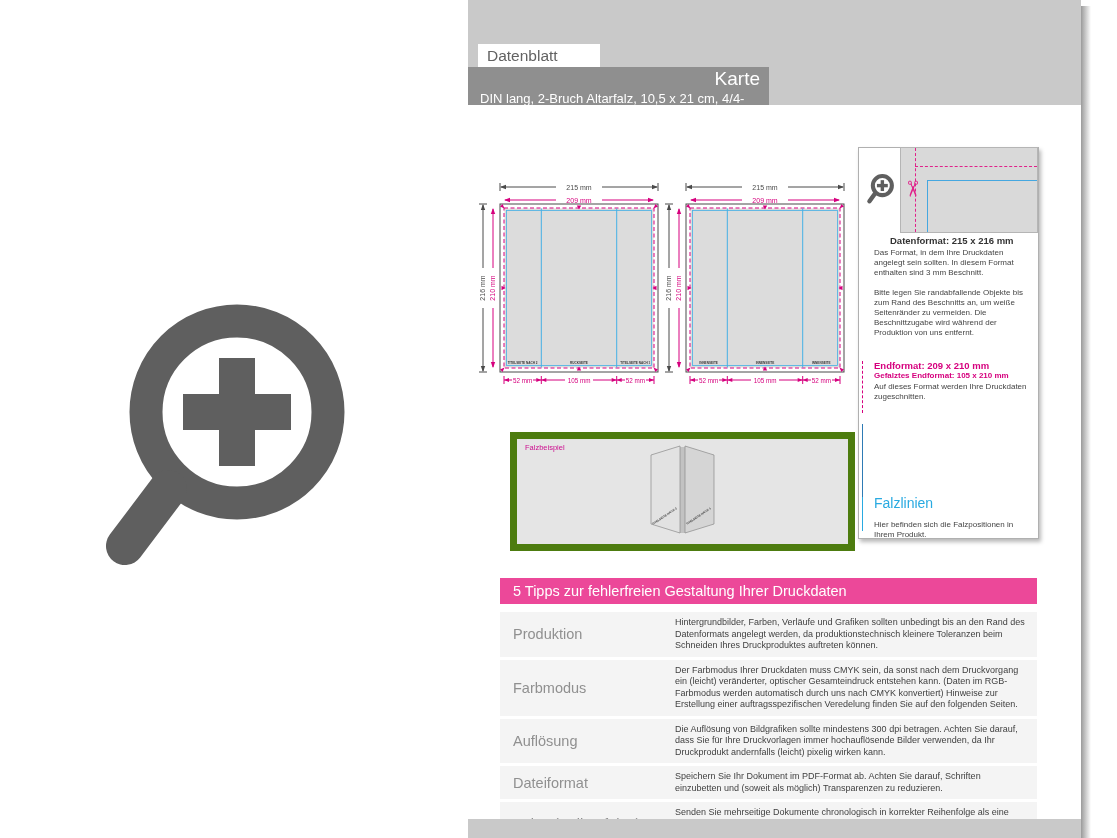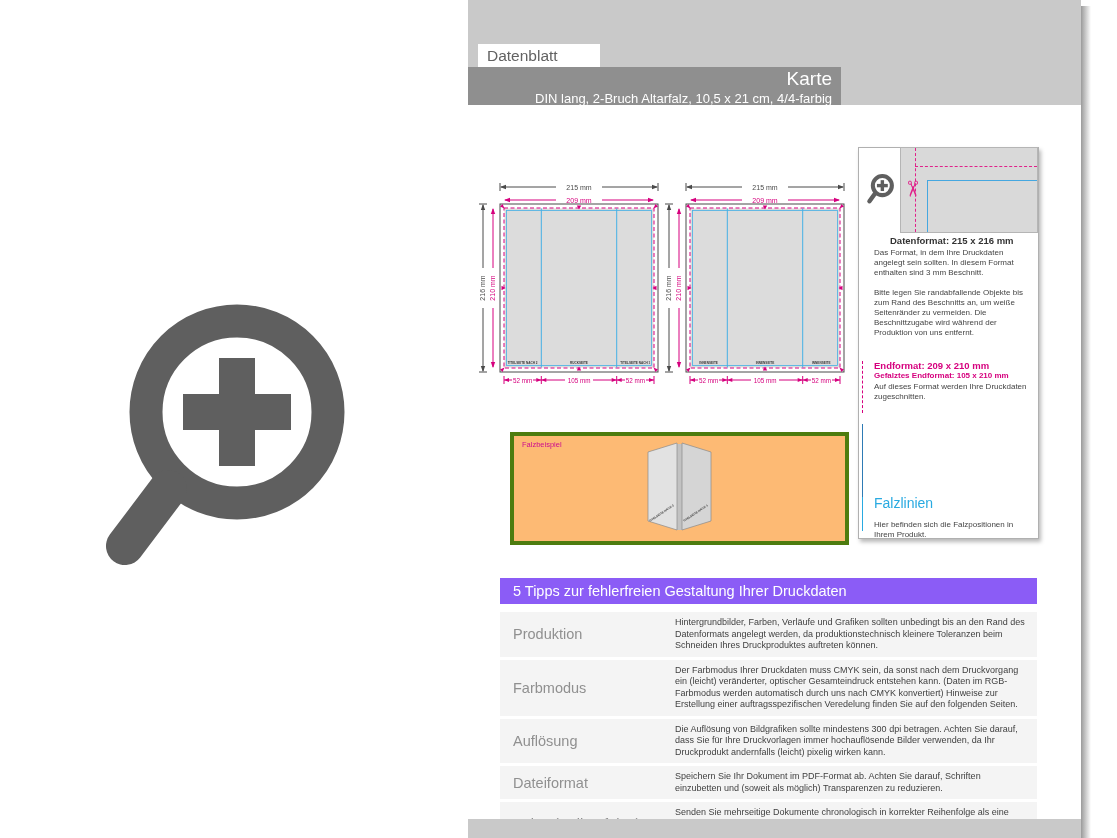--- a/index.html
+++ b/index.html
@@ -4,31 +4,31 @@
 <style>
   html,body{margin:0;padding:0;background:#fff;}
   #canvas{position:relative;width:1117px;height:838px;background:#ffffff;overflow:hidden;
           font-family:"Liberation Sans",sans-serif;}
   .abs{position:absolute;}
 
   
   #topband{left:468px;top:0;width:613px;height:105px;background:#c9c9c9;}
   #tab{left:478px;top:44px;width:113px;height:23px;background:#ffffff;color:#626262;
        font-size:15.5px;line-height:23px;padding-left:9px;}
-  #titlebar{left:468px;top:67px;width:373px;height:38px;background:#8f8f8f;color:#fff;}
+  #titlebar{left:468px;top:67px;width:301px;height:38px;background:#8f8f8f;color:#fff;}
   #titlebar .t1{position:absolute;right:9px;top:1px;font-size:19px;}
   #titlebar .t2{position:absolute;right:9px;top:24px;font-size:13px;margin-left:12px;}
 
   
   #shadow{left:1081px;top:6px;width:10px;height:832px;
           background:linear-gradient(to right,#9a9a9a,rgba(154,154,154,0));}
   #footband{left:468px;top:819px;width:613px;height:19px;background:#c9c9c9;}
 
   
-  #foldbox{left:510px;top:432px;width:331px;height:105px;border:4px solid #4d7c0f;background:#fdba74;}
+  #foldbox{left:510px;top:432px;width:331px;height:105px;border:7px solid #4d7c0f;background:#e5e5e5;}
   #foldbox .lbl{position:absolute;left:8px;top:4px;font-size:7.5px;color:#cc0d8e;}
 
   
   #card{left:858px;top:147px;width:179px;height:390px;background:#fff;border:1px solid #b0b0b0;
         box-shadow:2px 3px 4px rgba(0,0,0,0.28);}
   #preview{position:absolute;left:42px;top:0px;width:136px;height:84px;background:#d9d9d9;
            outline:1px solid #b5b5b5;overflow:hidden;}
   .dashv{position:absolute;border-left:1.5px dashed #e0218a;}
   .dashh{position:absolute;border-top:1.5px dashed #e0218a;}
   .bluev{position:absolute;border-left:1.5px solid #45a7e0;}
@@ -38,21 +38,21 @@
   .sec p{margin:0;font-size:8px;line-height:10.2px;}
   .h-dark{font-size:9.5px;font-weight:bold;color:#333;margin:0 0 2px 16px;}
   .h-mag{font-size:9.5px;font-weight:bold;color:#d6007e;margin:0;}
   .s-mag{font-size:8px;font-weight:bold;color:#d6007e;margin:0 0 2px 0;}
   .h-blue{font-size:9.5px;font-weight:bold;color:#2e7bb5;margin:0;}
   .s-blue{font-size:8.5px;font-weight:bold;color:#2e7bb5;margin:0 0 1px 0;}
   .h-cyan{font-size:14px;font-weight:normal;color:#29aae1;margin:0 0 9px 0;}
   .leg{position:absolute;left:3px;width:0;}
 
   
-  #tipshead{left:500px;top:578px;width:537px;height:26px;background:#8b5cf6;color:#fff;
+  #tipshead{left:500px;top:578px;width:537px;height:26px;background:#ec4899;color:#fff;
             font-size:14.5px;line-height:26px;padding-left:13px;box-sizing:border-box;}
   #tipsrows{left:500px;top:612px;width:537px;}
   .row{display:flex;background:#f4f4f4;margin-bottom:3px;}
   .row .lab{width:150px;min-width:150px;padding-left:13px;display:flex;align-items:center;
             font-size:14.5px;color:#909090;}
   .row .txt{flex:1;padding:5px 10px 5px 12px;font-size:9px;line-height:11.5px;color:#3f3f3f;}
 
   svg text{font-family:"Liberation Sans",sans-serif;}
 </style>
 </head>

